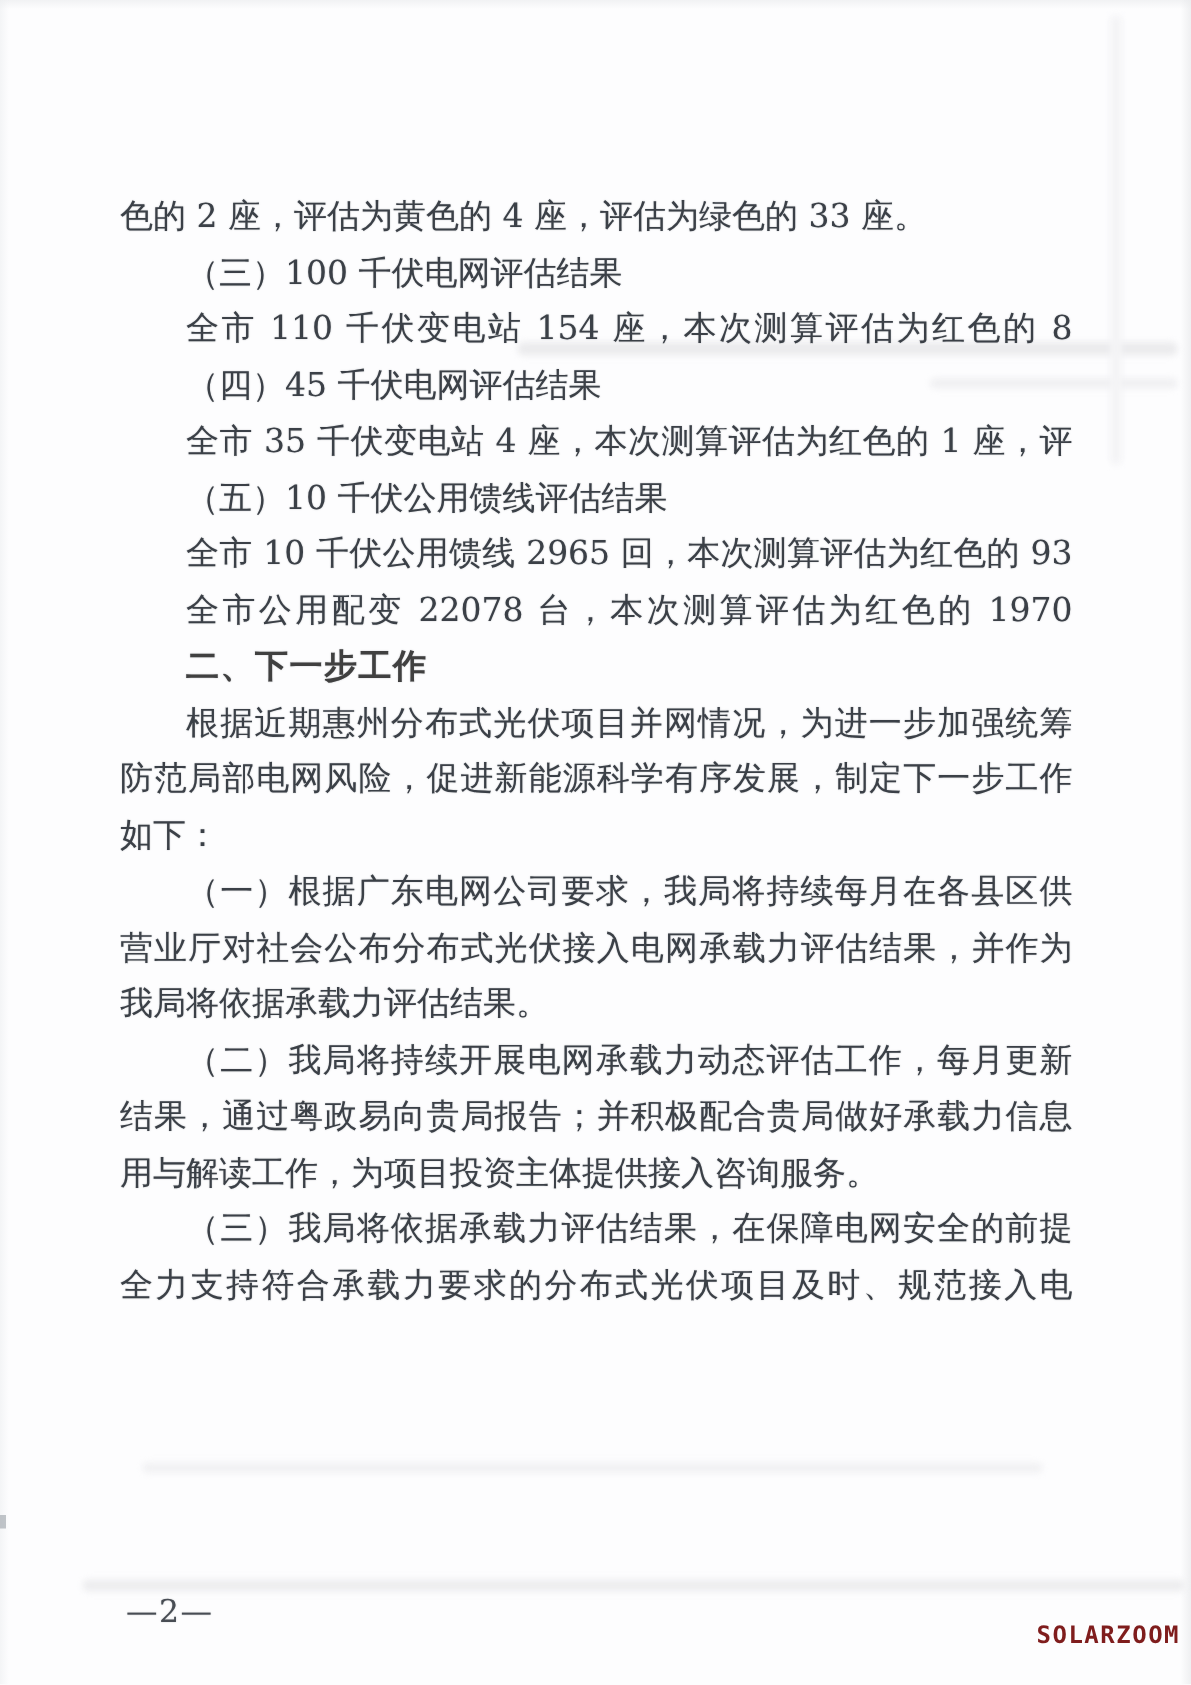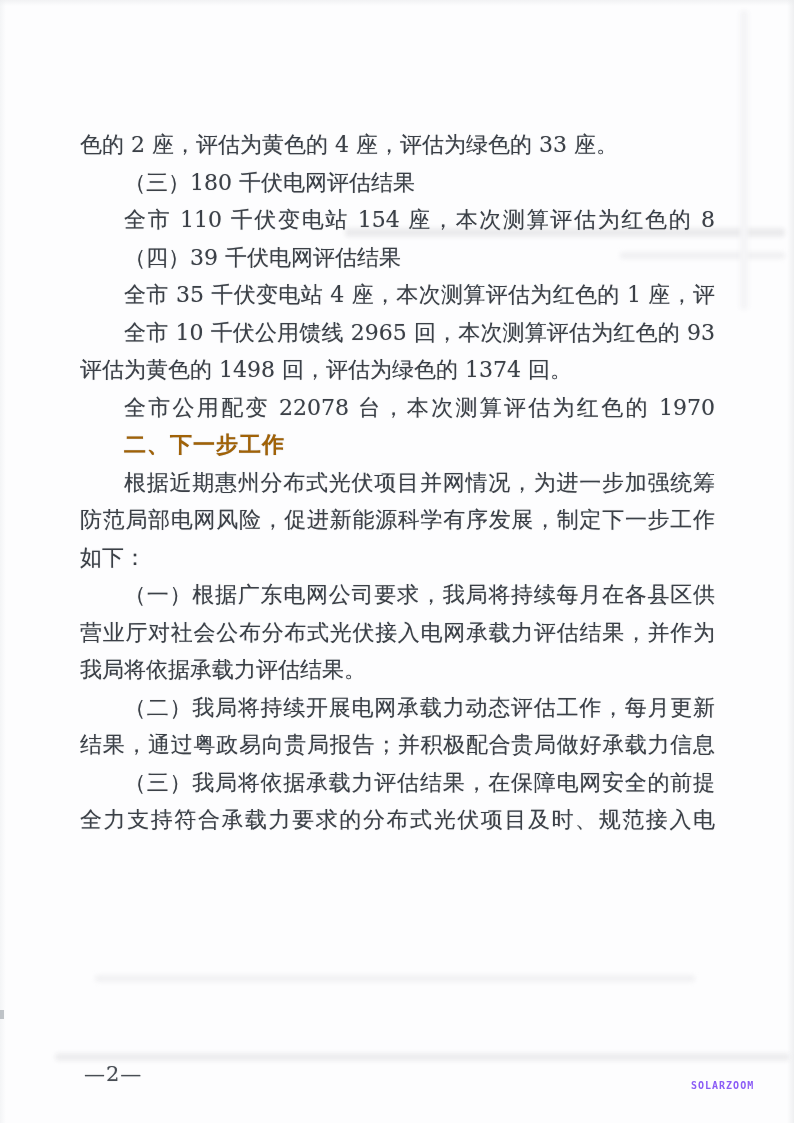--- a/index.html
+++ b/index.html
@@ -59,73 +59,74 @@
   .line.fill {
     white-space: normal;
     text-align: justify;
     text-align-last: justify;
   }
   .line.indent { text-indent: 44px; }
   .line.heading {
     font-family: "DejaVu Sans", "Liberation Sans", sans-serif;
     font-weight: 700;
     letter-spacing: 1px;
-    color: #a16207;
+    color: #404040;
   }
   .page-number {
     position: absolute;
     left: 84px;
     top: 1062px;
     font-size: 21px;
     color: #484d54;
     letter-spacing: 1px;
     text-shadow: 0 0 1px rgba(72,77,84,0.35);
   }
   .watermark {
     position: absolute;
     left: 691px;
     top: 1080px;
     font-family: "DejaVu Sans Mono", "Liberation Mono", monospace;
     font-weight: 700;
-    font-size: 10px;
+    font-size: 16px;
     letter-spacing: 1px;
-    color: #8b5cf6;
+    color: #7f1d1d;
   }
 </style>
 </head>
 <body>
 
 <div class="page">
   <div class="edge-top"></div>
   <div class="edge-left"></div>
   <div class="edge-right"></div>
   <div class="smudge smudge-1"></div>
   <div class="smudge smudge-2"></div>
   <div class="smudge smudge-3"></div>
   <div class="smudge smudge-4"></div>
   <div class="smudge smudge-5"></div>
   <div class="nick"></div>
 
   <div class="doc-body">
     <div class="line">色的 2 座，评估为黄色的 4 座，评估为绿色的 33 座。</div>
-    <div class="line indent">（三）180 千伏电网评估结果</div>
+    <div class="line indent">（三）100 千伏电网评估结果</div>
     <div class="line indent fill">全市 110 千伏变电站 154 座，本次测算评估为红色的 8 座，评估</div>
-    <div class="line indent">（四）39 千伏电网评估结果</div>
+    <div class="line indent">（四）45 千伏电网评估结果</div>
     <div class="line indent fill">全市 35 千伏变电站 4 座，本次测算评估为红色的 1 座，评估为</div>
+    <div class="line indent">（五）10 千伏公用馈线评估结果</div>
     <div class="line indent fill">全市 10 千伏公用馈线 2965 回，本次测算评估为红色的 93 回，</div>
-    <div class="line">评估为黄色的 1498 回，评估为绿色的 1374 回。</div>
     <div class="line indent fill">全市公用配变 22078 台，本次测算评估为红色的 1970 台，评估</div>
     <div class="line indent heading">二、下一步工作</div>
     <div class="line indent fill">根据近期惠州分布式光伏项目并网情况，为进一步加强统筹管理，</div>
     <div class="line fill">防范局部电网风险，促进新能源科学有序发展，制定下一步工作计划</div>
     <div class="line">如下：</div>
     <div class="line indent fill">（一）根据广东电网公司要求，我局将持续每月在各县区供电所</div>
     <div class="line fill">营业厅对社会公布分布式光伏接入电网承载力评估结果，并作为有序</div>
     <div class="line">我局将依据承载力评估结果。</div>
     <div class="line indent fill">（二）我局将持续开展电网承载力动态评估工作，每月更新评估</div>
     <div class="line fill">结果，通过粤政易向贵局报告；并积极配合贵局做好承载力信息的应</div>
+    <div class="line">用与解读工作，为项目投资主体提供接入咨询服务。</div>
     <div class="line indent fill">（三）我局将依据承载力评估结果，在保障电网安全的前提下，</div>
     <div class="line fill">全力支持符合承载力要求的分布式光伏项目及时、规范接入电网。对</div>
   </div>
 
   <div class="page-number">—2—</div>
   <div class="watermark">SOLARZOOM</div>
 </div>
 
 </body></html>

